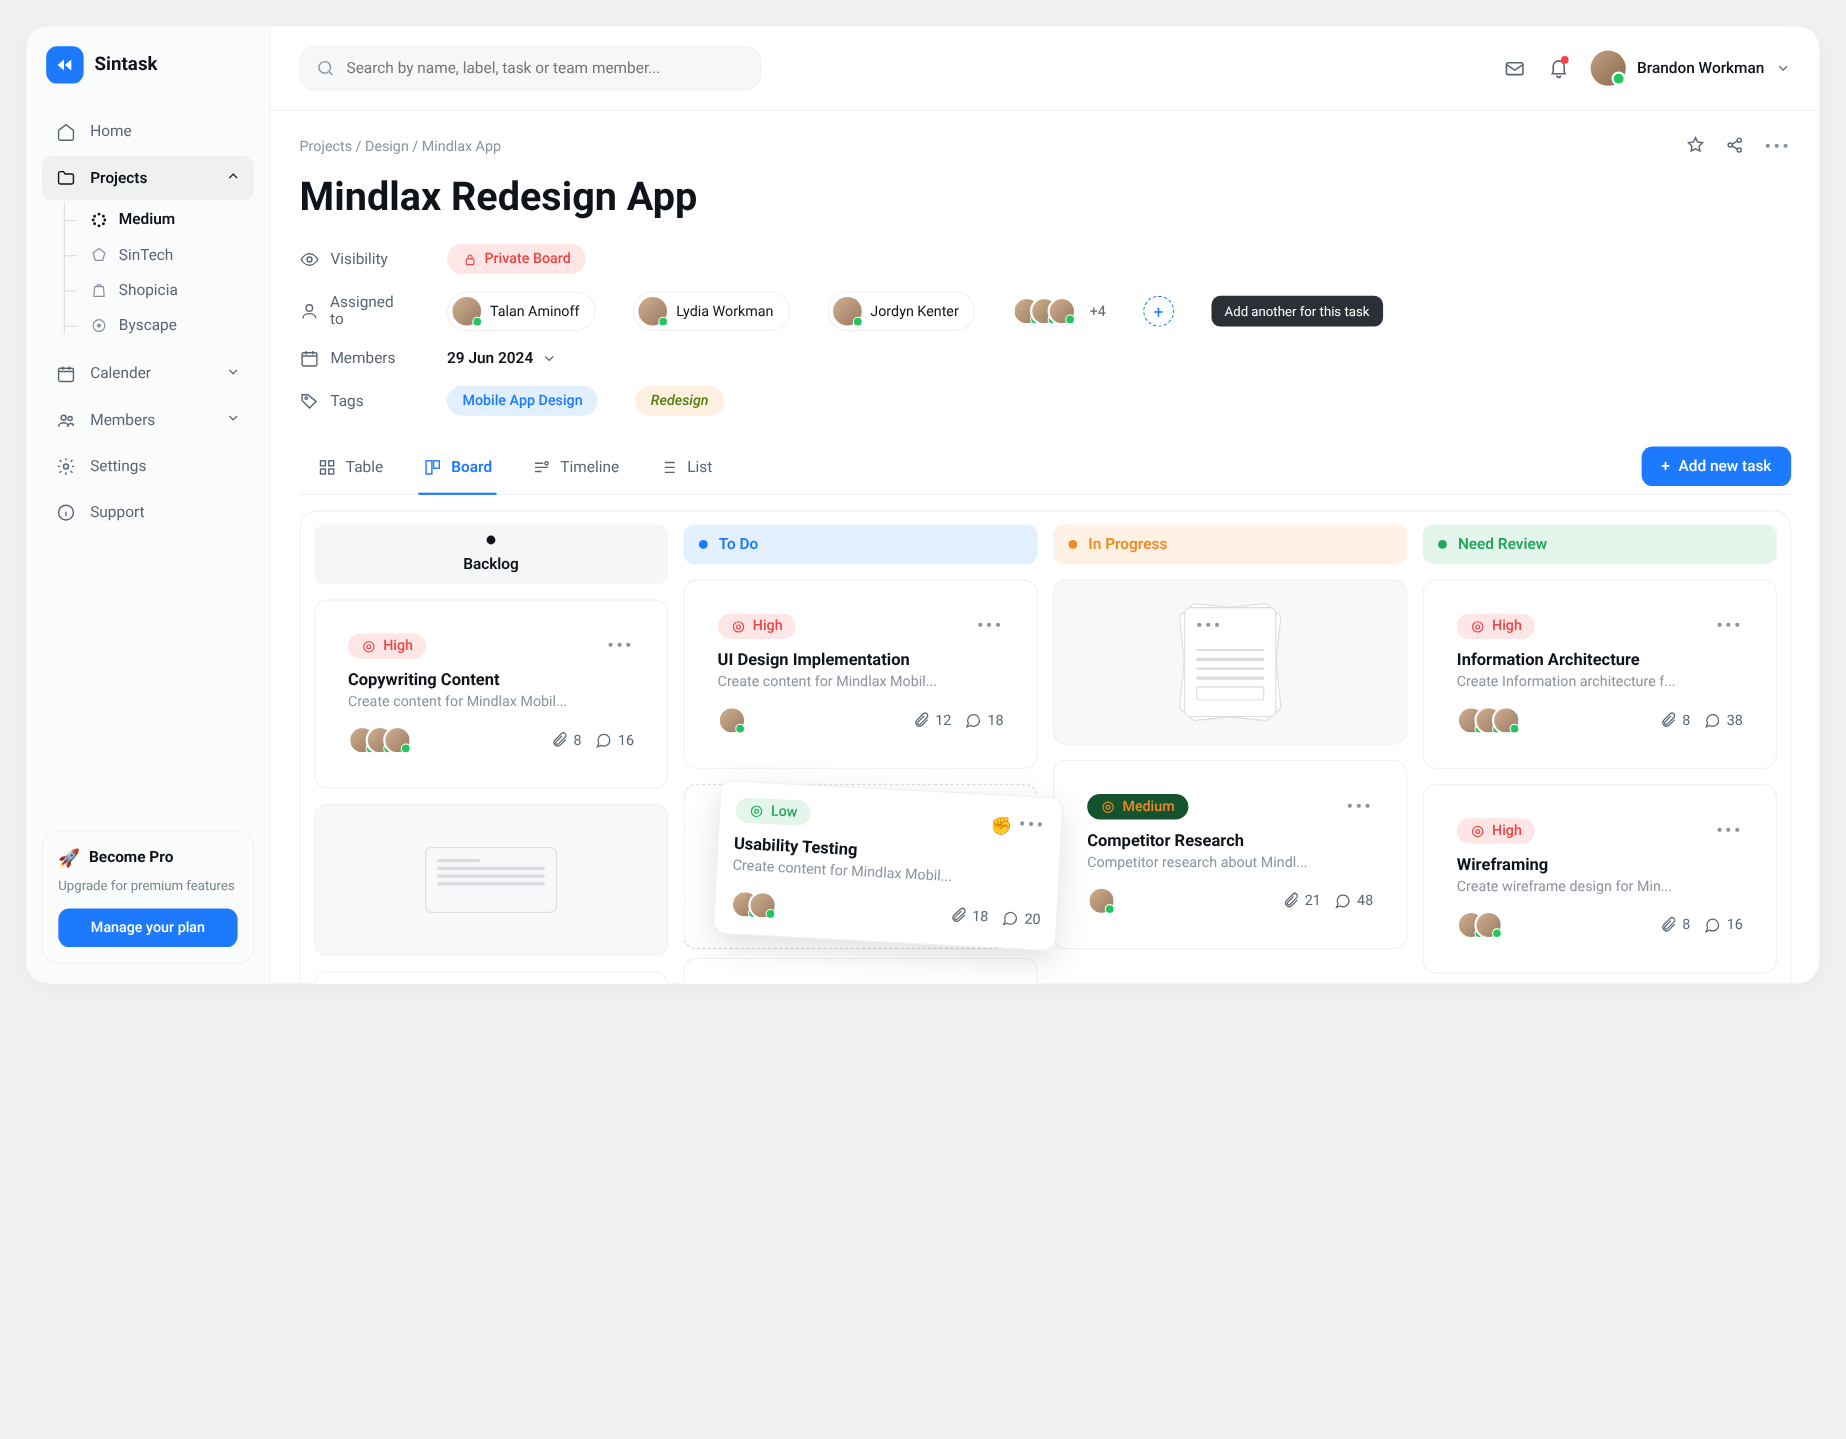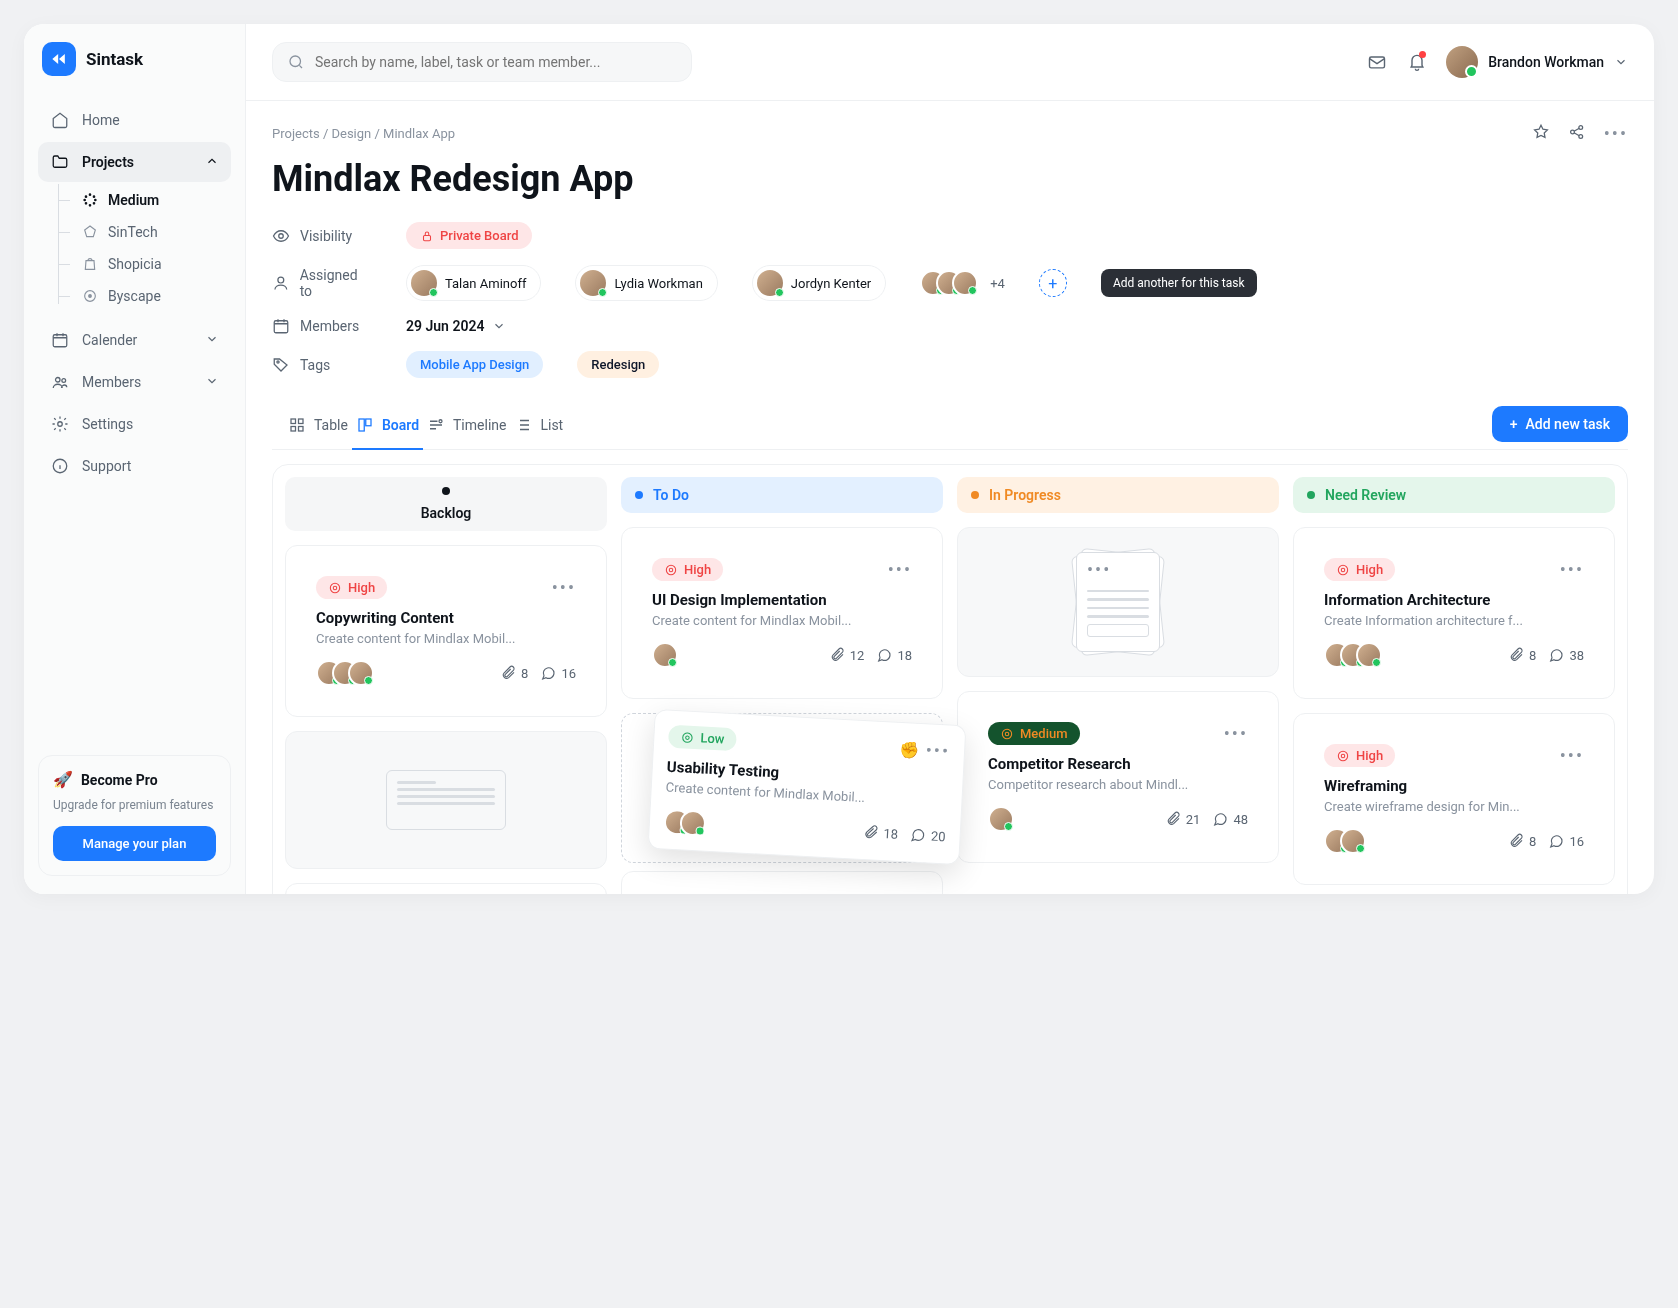--- a/index.html
+++ b/index.html
@@ -47,34 +47,34 @@
 .crumbs .actions { margin-left: auto; display:flex; gap:18px; color:#5a6572; }
 .crumbs .actions svg { width: 18px; height: 18px; stroke: currentColor; fill:none; stroke-width:1.7; cursor:pointer; }
 .page-title { font-size: 36px; font-weight: 700; color: #0f141b; margin-bottom: 22px; }
 
 .meta-row { display: flex; align-items: center; gap: 34px; margin-bottom: 16px; }
 .meta-label { display: flex; align-items: center; gap: 10px; font-size: 14px; color: #5a6572; width: 100px; }
 .meta-label svg { width: 18px; height: 18px; stroke: currentColor; fill:none; stroke-width:1.7; }
 .pill { padding: 6px 14px; border-radius: 999px; font-size: 13px; font-weight: 500; display:inline-flex; align-items:center; gap:6px; }
 .pill.private { background: #fee6e7; color: #ef4444; }
 .pill.blue { background: #e1efff; color: #1d7aff; }
-.pill.orange { background: #fff0e1; color: #0f172a; }
+.pill.orange { background: #fff0e1; color: #4d7c0f; font-style: italic; }
 .assignee-chip { display: inline-flex; align-items: center; gap: 8px; border: 1px solid #eef0f2; border-radius: 999px; padding: 4px 14px 4px 4px; font-size: 13px; color: #0f141b; }
 .av-sm { width: 26px; height: 26px; border-radius: 50%; background: linear-gradient(135deg,#d0b090,#9a7a60); position:relative; }
 .av-sm::after { content:''; position:absolute; bottom:-1px; right:-1px; width:7px; height:7px; background:#22c55e; border:1.5px solid #fff; border-radius:50%; }
 .av-stack { display:flex; }
 .av-stack .av-sm { margin-left: -10px; border: 2px solid #fff; }
 .av-stack .av-sm:first-child { margin-left: 0; }
 .plus-count { font-size: 13px; color: #5a6572; margin-left: 6px; }
 .add-circle { width: 28px; height: 28px; border: 1.5px dashed #1d7aff; border-radius: 50%; display:flex; align-items:center; justify-content:center; color:#1d7aff; cursor:pointer; }
 .tooltip { background: #2b2f36; color: #fff; font-size: 12px; padding: 7px 12px; border-radius: 8px; position: relative; }
 .tooltip::before { content:''; position:absolute; left:-5px; top:50%; transform:translateY(-50%); border:5px solid transparent; border-right-color:#2b2f36; }
 .deadline-val { font-size: 14px; font-weight: 600; color: #0f141b; display:flex; align-items:center; gap:8px; cursor:pointer; }
 
-.view-tabs { display: flex; align-items: center; border-bottom: 1px solid #eef0f2; margin-top: 24px; padding-left: 12px; }
+.view-tabs { display: flex; align-items: center; gap: 28px; border-bottom: 1px solid #eef0f2; margin-top: 24px; padding-left: 12px; }
 .vtab { display: flex; align-items: center; gap: 8px; padding: 14px 4px; font-size: 14px; color: #5a6572; cursor:pointer; border-bottom: 2px solid transparent; margin-bottom: -1px; }
 .vtab svg { width: 18px; height: 18px; stroke: currentColor; fill:none; stroke-width:1.7; }
 .vtab.active { color: #1d7aff; border-bottom-color: #1d7aff; font-weight:600; }
 .add-task-btn { margin-left: auto; background: #1d7aff; color: #fff; border: none; padding: 10px 18px; border-radius: 10px; font-size: 14px; font-weight: 500; display:flex; align-items:center; gap:8px; margin-bottom: 4px; cursor:pointer; }
 
 .board-wrap { border: 1px solid #eef0f2; border-radius: 16px; margin-top: 14px; padding: 12px; }
 .columns { display: flex; gap: 14px; }
 .col { flex: 1; min-width: 0; }
 .col-head { border-radius: 10px; padding: 10px 14px; font-size: 14px; font-weight: 600; display:flex; align-items:center; gap:10px; margin-bottom: 14px; }
 .col-head .dot { width: 8px; height: 8px; border-radius: 50%; }

